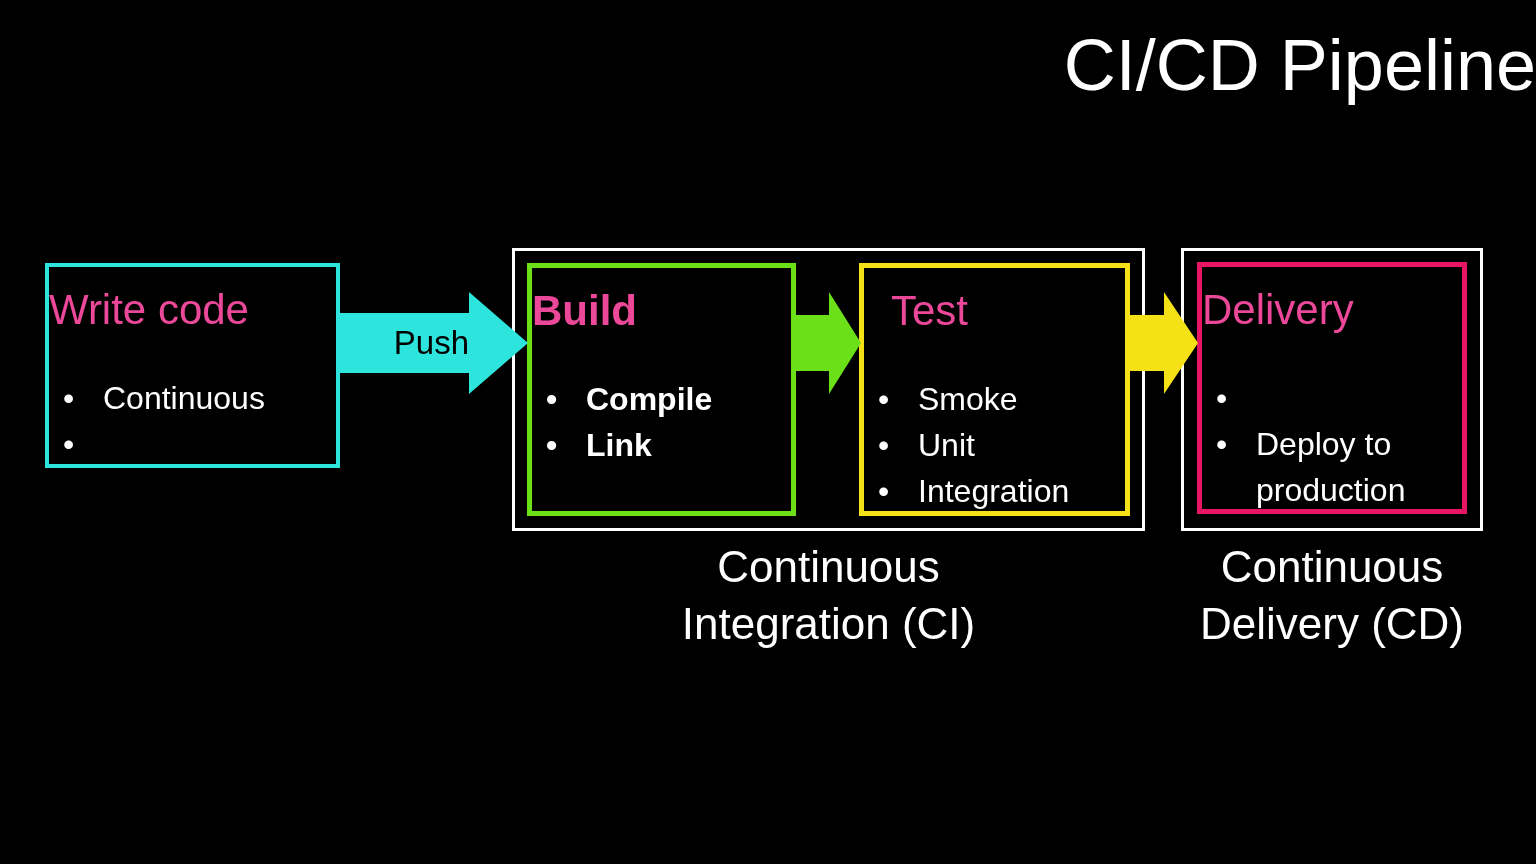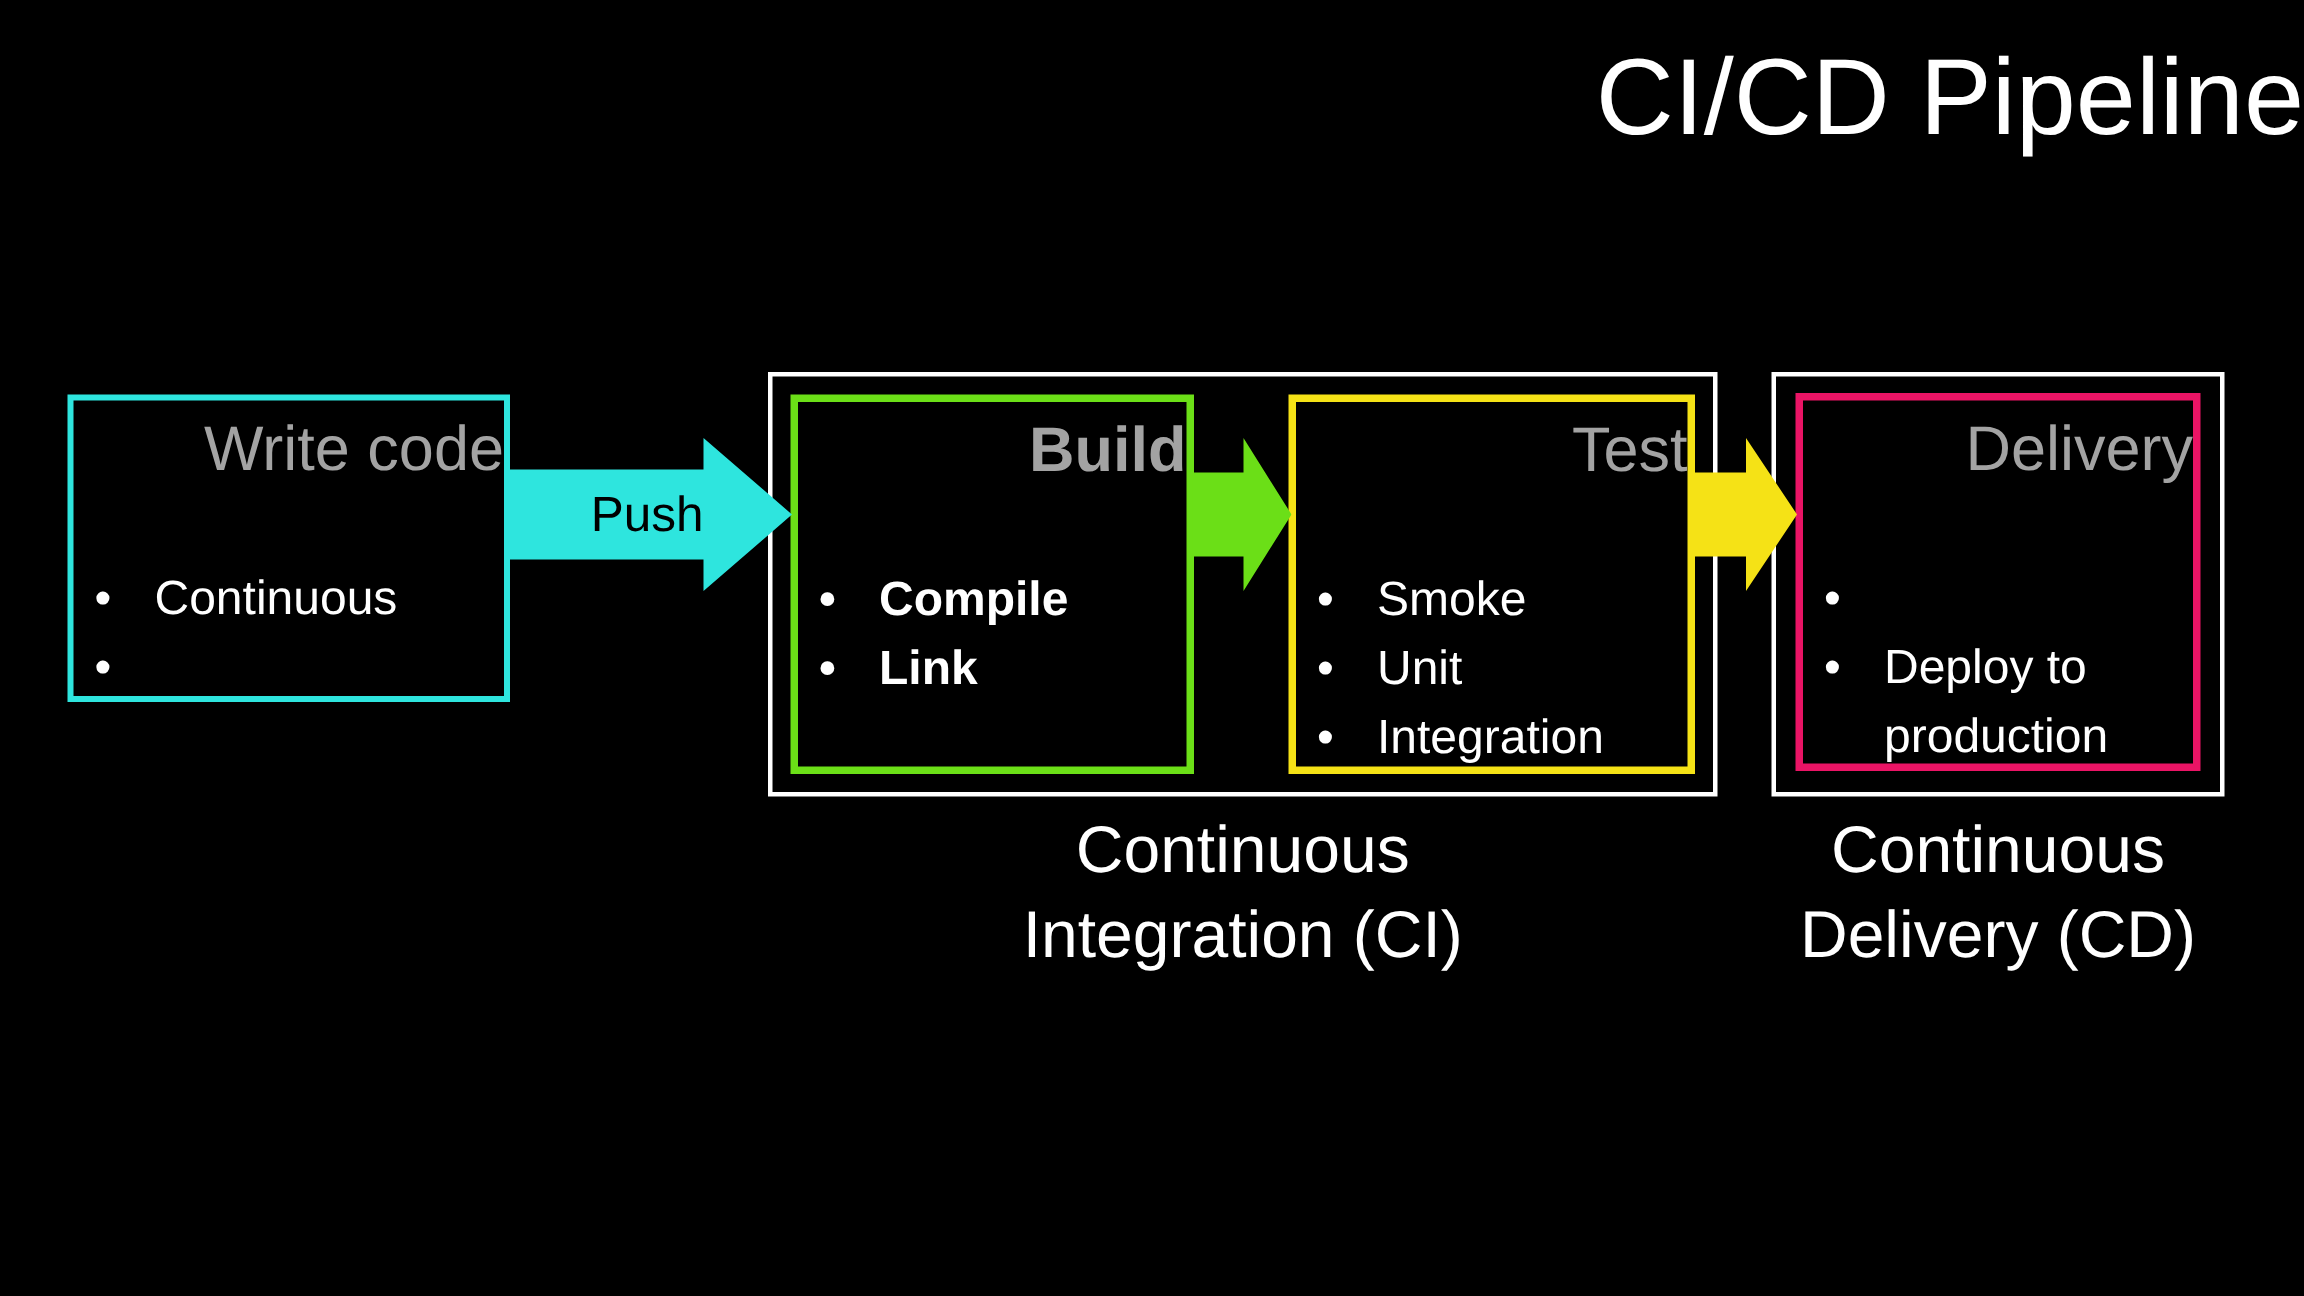--- a/index.html
+++ b/index.html
@@ -14,21 +14,21 @@
   
   .group{position:absolute;border:3px solid #fff;background:transparent;box-sizing:border-box;}
   .group.ci{left:512px;top:248px;width:633px;height:283px;}
   .group.cd{left:1181px;top:248px;width:302px;height:283px;}
   
   .box{position:absolute;box-sizing:border-box;background:#000;}
   .box.write   {left:45px;  top:263px;width:295px;height:205px;border:4px solid #2EE5DE;}
   .box.build   {left:527px; top:263px;width:269px;height:253px;border:5px solid #22c55e;font-weight:bold;}
   .box.test    {left:859px; top:263px;width:271px;height:253px;border:5px solid #F5E216;}
   .box.delivery{left:1197px;top:262px;width:270px;height:252px;border:5px solid #EA1465;}
-  .box-title{margin-top:6px;text-align:right;font-size:42px;line-height:52px;color:#a3a3a3;}
+  .box-title{margin-top:17px;text-align:left;font-size:42px;line-height:52px;color:#ec4899;}
   .bullets{position:absolute;top:108px;left:0;right:6px;margin:0;padding:0;list-style:none;}
   .bullets li{display:flex;font-size:32px;line-height:46px;color:#fff;}
   .bullets .dot{flex:none;width:40px;padding-left:14px;box-sizing:content-box;}
   .bullets .txt{flex:1;}
   
   .arrow{position:absolute;z-index:5;}
   .arrow-label{
     position:absolute;z-index:6;left:338px;top:325px;width:131px;
     text-align:right;font-size:33px;line-height:36px;color:#000;font-weight:400;
   }
@@ -70,21 +70,21 @@
         <span class="dot">•</span>
         <span class="txt">Compile</span>
       </li>
       <li>
         <span class="dot">•</span>
         <span class="txt">Link</span>
       </li>
     </ul>
   </div>
 
-  <div class="box test" style="border-color: rgb(245, 226, 22);">
+  <div class="box test" style="border-color: rgb(245, 226, 22); padding-left: 27px;">
     <div class="box-title">Test</div>
     <ul class="bullets">
       <li>
         <span class="dot">•</span>
         <span class="txt">Smoke</span>
       </li>
       <li>
         <span class="dot">•</span>
         <span class="txt">Unit</span>
       </li>

